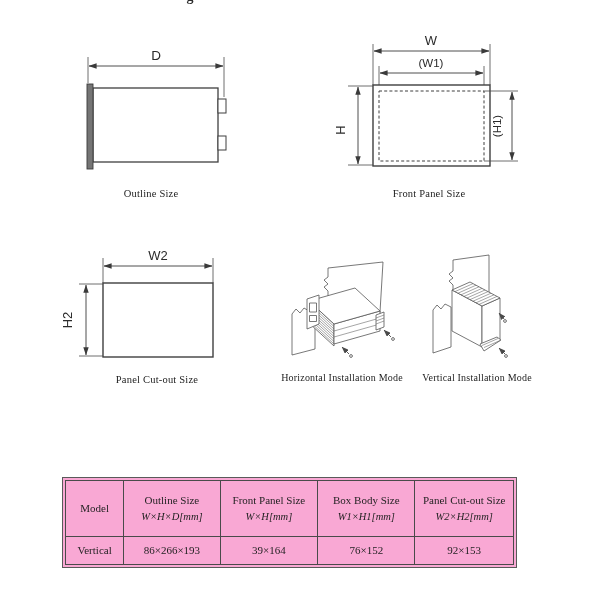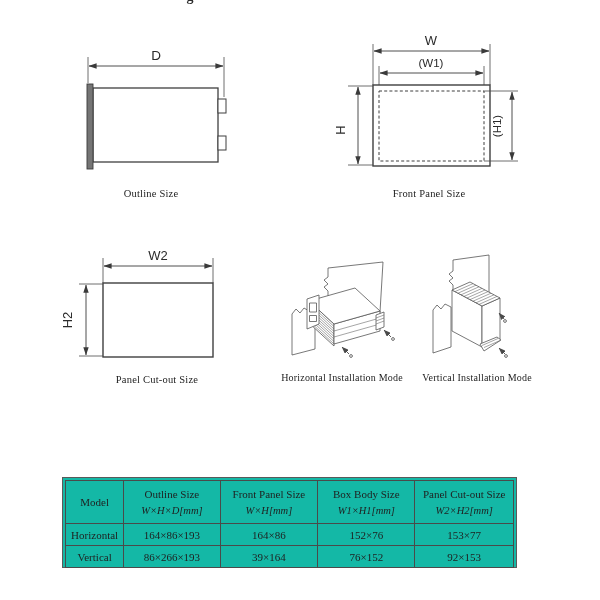--- a/index.html
+++ b/index.html
@@ -17,21 +17,21 @@
   svg .fin{stroke:#5a5a5a;stroke-width:0.55;}
   .caption{
     position:absolute;text-align:center;width:200px;
     font-size:10.5px;letter-spacing:0.2px;color:#1d1d1d;
   }
   .caption.small{font-size:10px;font-family:Liberation Serif, serif;}
   .frag{position:absolute;left:181px;top:0;width:18px;height:5px;overflow:hidden;text-align:center;}
   .frag span{display:block;margin-top:-11px;font-weight:bold;font-size:14px;color:#2d2d2d;}
   .tbl-wrap{
     position:absolute;left:62px;top:477px;width:455px;height:91px;
-    border:1.5px solid #5a5a5a;padding:2px;box-sizing:border-box;background:#14b8a6;
+    border:1.5px solid #5a5a5a;padding:2px;box-sizing:border-box;background:#f9a8d4;
   }
   table.dims{
     width:100%;height:100%;border-collapse:collapse;table-layout:fixed;
     font-size:11px;color:#1f1f1f;
   }
   table.dims td{
     border:1px solid #4a4a4a;text-align:center;vertical-align:middle;padding:0;
   }
   table.dims .hrow td{height:42px;}
   table.dims .drow td{height:21px;}
@@ -237,27 +237,20 @@
         <td>
           <div class="hd-title">Box Body Size</div>
           <div class="hd-unit">W1×H1[mm]</div>
         </td>
         <td>
           <div class="hd-title">Panel Cut-out Size</div>
           <div class="hd-unit">W2×H2[mm]</div>
         </td>
       </tr>
       <tr class="drow">
-        <td>Horizontal</td>
-        <td>164×86×193</td>
-        <td>164×86</td>
-        <td>152×76</td>
-        <td>153×77</td>
-      </tr>
-      <tr class="drow">
         <td>Vertical</td>
         <td>86×266×193</td>
         <td>39×164</td>
         <td>76×152</td>
         <td>92×153</td>
       </tr>
     </tbody>
       </table>
   </div>
 

